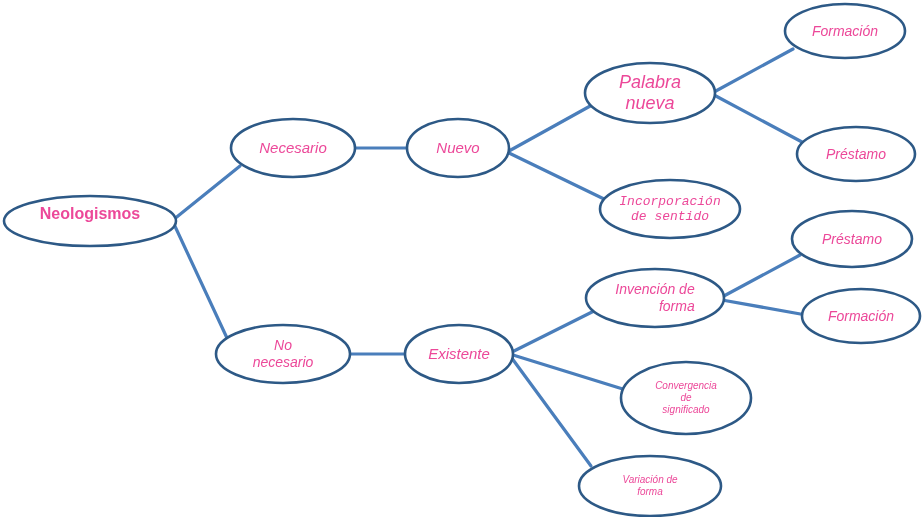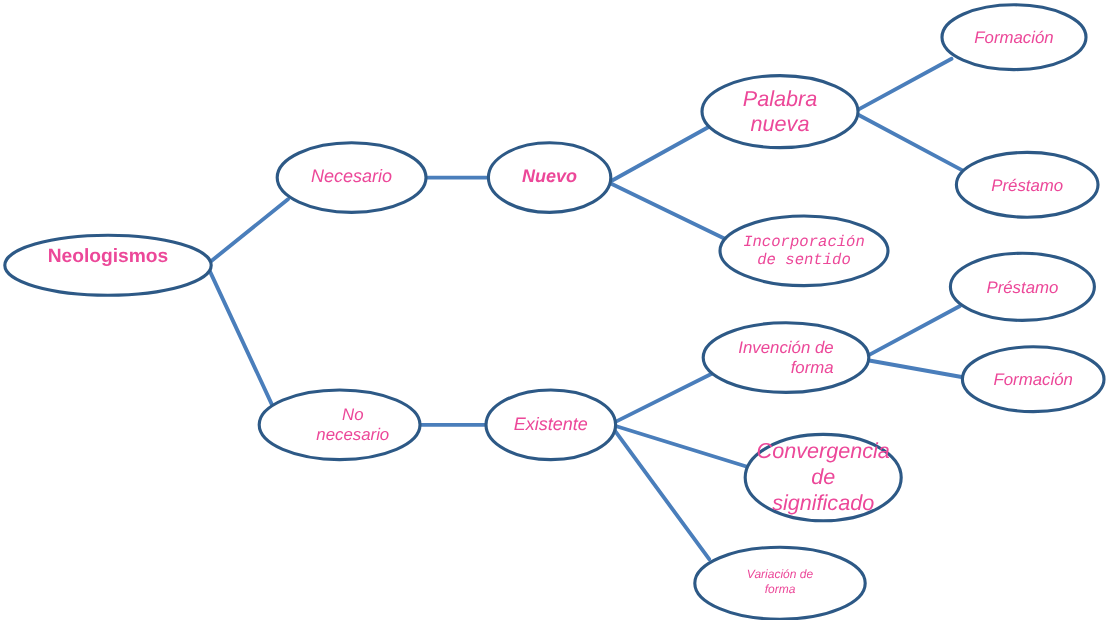--- a/index.html
+++ b/index.html
@@ -89,33 +89,33 @@
         <ellipse class="node-ellipse" cx="655" cy="298" rx="69" ry="29" fill="#ffffff" stroke="#2d5986"></ellipse>
         <ellipse class="node-ellipse" cx="852" cy="239" rx="60" ry="28" fill="#ffffff" stroke="#2d5986"></ellipse>
         <ellipse class="node-ellipse" cx="861" cy="316" rx="59" ry="27" fill="#ffffff" stroke="#2d5986"></ellipse>
         <ellipse class="node-ellipse" cx="686" cy="398" rx="65" ry="36" fill="#ffffff" stroke="#2d5986"></ellipse>
         <ellipse class="node-ellipse" cx="650" cy="486" rx="71" ry="30" fill="#ffffff" stroke="#2d5986"></ellipse>
       </g>
   </svg>
   <div id="labels-layer">
       <div class="node-label root-label" style="left: 4px; top: 196px; width: 172px; height: 36px; font-size: 16px;">Neologismos</div>
       <div class="node-label" style="left: 231px; top: 119px; width: 124px; height: 58px; font-size: 15px;">Necesario</div>
-      <div class="node-label" style="left: 407px; top: 119px; width: 102px; height: 58px; font-size: 15px; font-weight: bold;">Nuevo</div>
+      <div class="node-label" style="left: 407px; top: 119px; width: 102px; height: 58px; font-size: 15px;">Nuevo</div>
       <div class="node-label" style="left: 585px; top: 63px; width: 130px; height: 60px; font-size: 18px;">Palabra
 nueva</div>
       <div class="node-label" style="left: 785px; top: 4px; width: 120px; height: 54px; font-size: 14px;">Formación</div>
       <div class="node-label" style="left: 797px; top: 127px; width: 118px; height: 54px; font-size: 14px;">Préstamo</div>
       <div class="node-label" style="left: 600px; top: 180px; width: 140px; height: 58px; font-size: 13px; font-family: Liberation Mono, monospace;">Incorporación
 de sentido</div>
-      <div class="node-label" style="left: 227px; top: 325px; width: 134px; height: 58px; font-size: 14px;">No
+      <div class="node-label" style="left: 216px; top: 325px; width: 134px; height: 58px; font-size: 14px;">No
 necesario</div>
       <div class="node-label" style="left: 405px; top: 325px; width: 108px; height: 58px; font-size: 15px;">Existente</div>
       <div class="node-label" style="left: 586px; top: 269px; width: 138px; height: 58px; font-size: 14px; text-align: right;">Invención de
 forma</div>
       <div class="node-label" style="left: 792px; top: 211px; width: 120px; height: 56px; font-size: 14px;">Préstamo</div>
       <div class="node-label" style="left: 802px; top: 289px; width: 118px; height: 54px; font-size: 14px;">Formación</div>
-      <div class="node-label" style="left: 621px; top: 362px; width: 130px; height: 72px; font-size: 18px;">Convergencia
+      <div class="node-label" style="left: 621px; top: 362px; width: 130px; height: 72px; font-size: 10px;">Convergencia
 de
 significado</div>
       <div class="node-label" style="left: 579px; top: 456px; width: 142px; height: 60px; font-size: 10px;">Variación de
 forma</div>
     </div>
 </div>
 
 </body></html>

